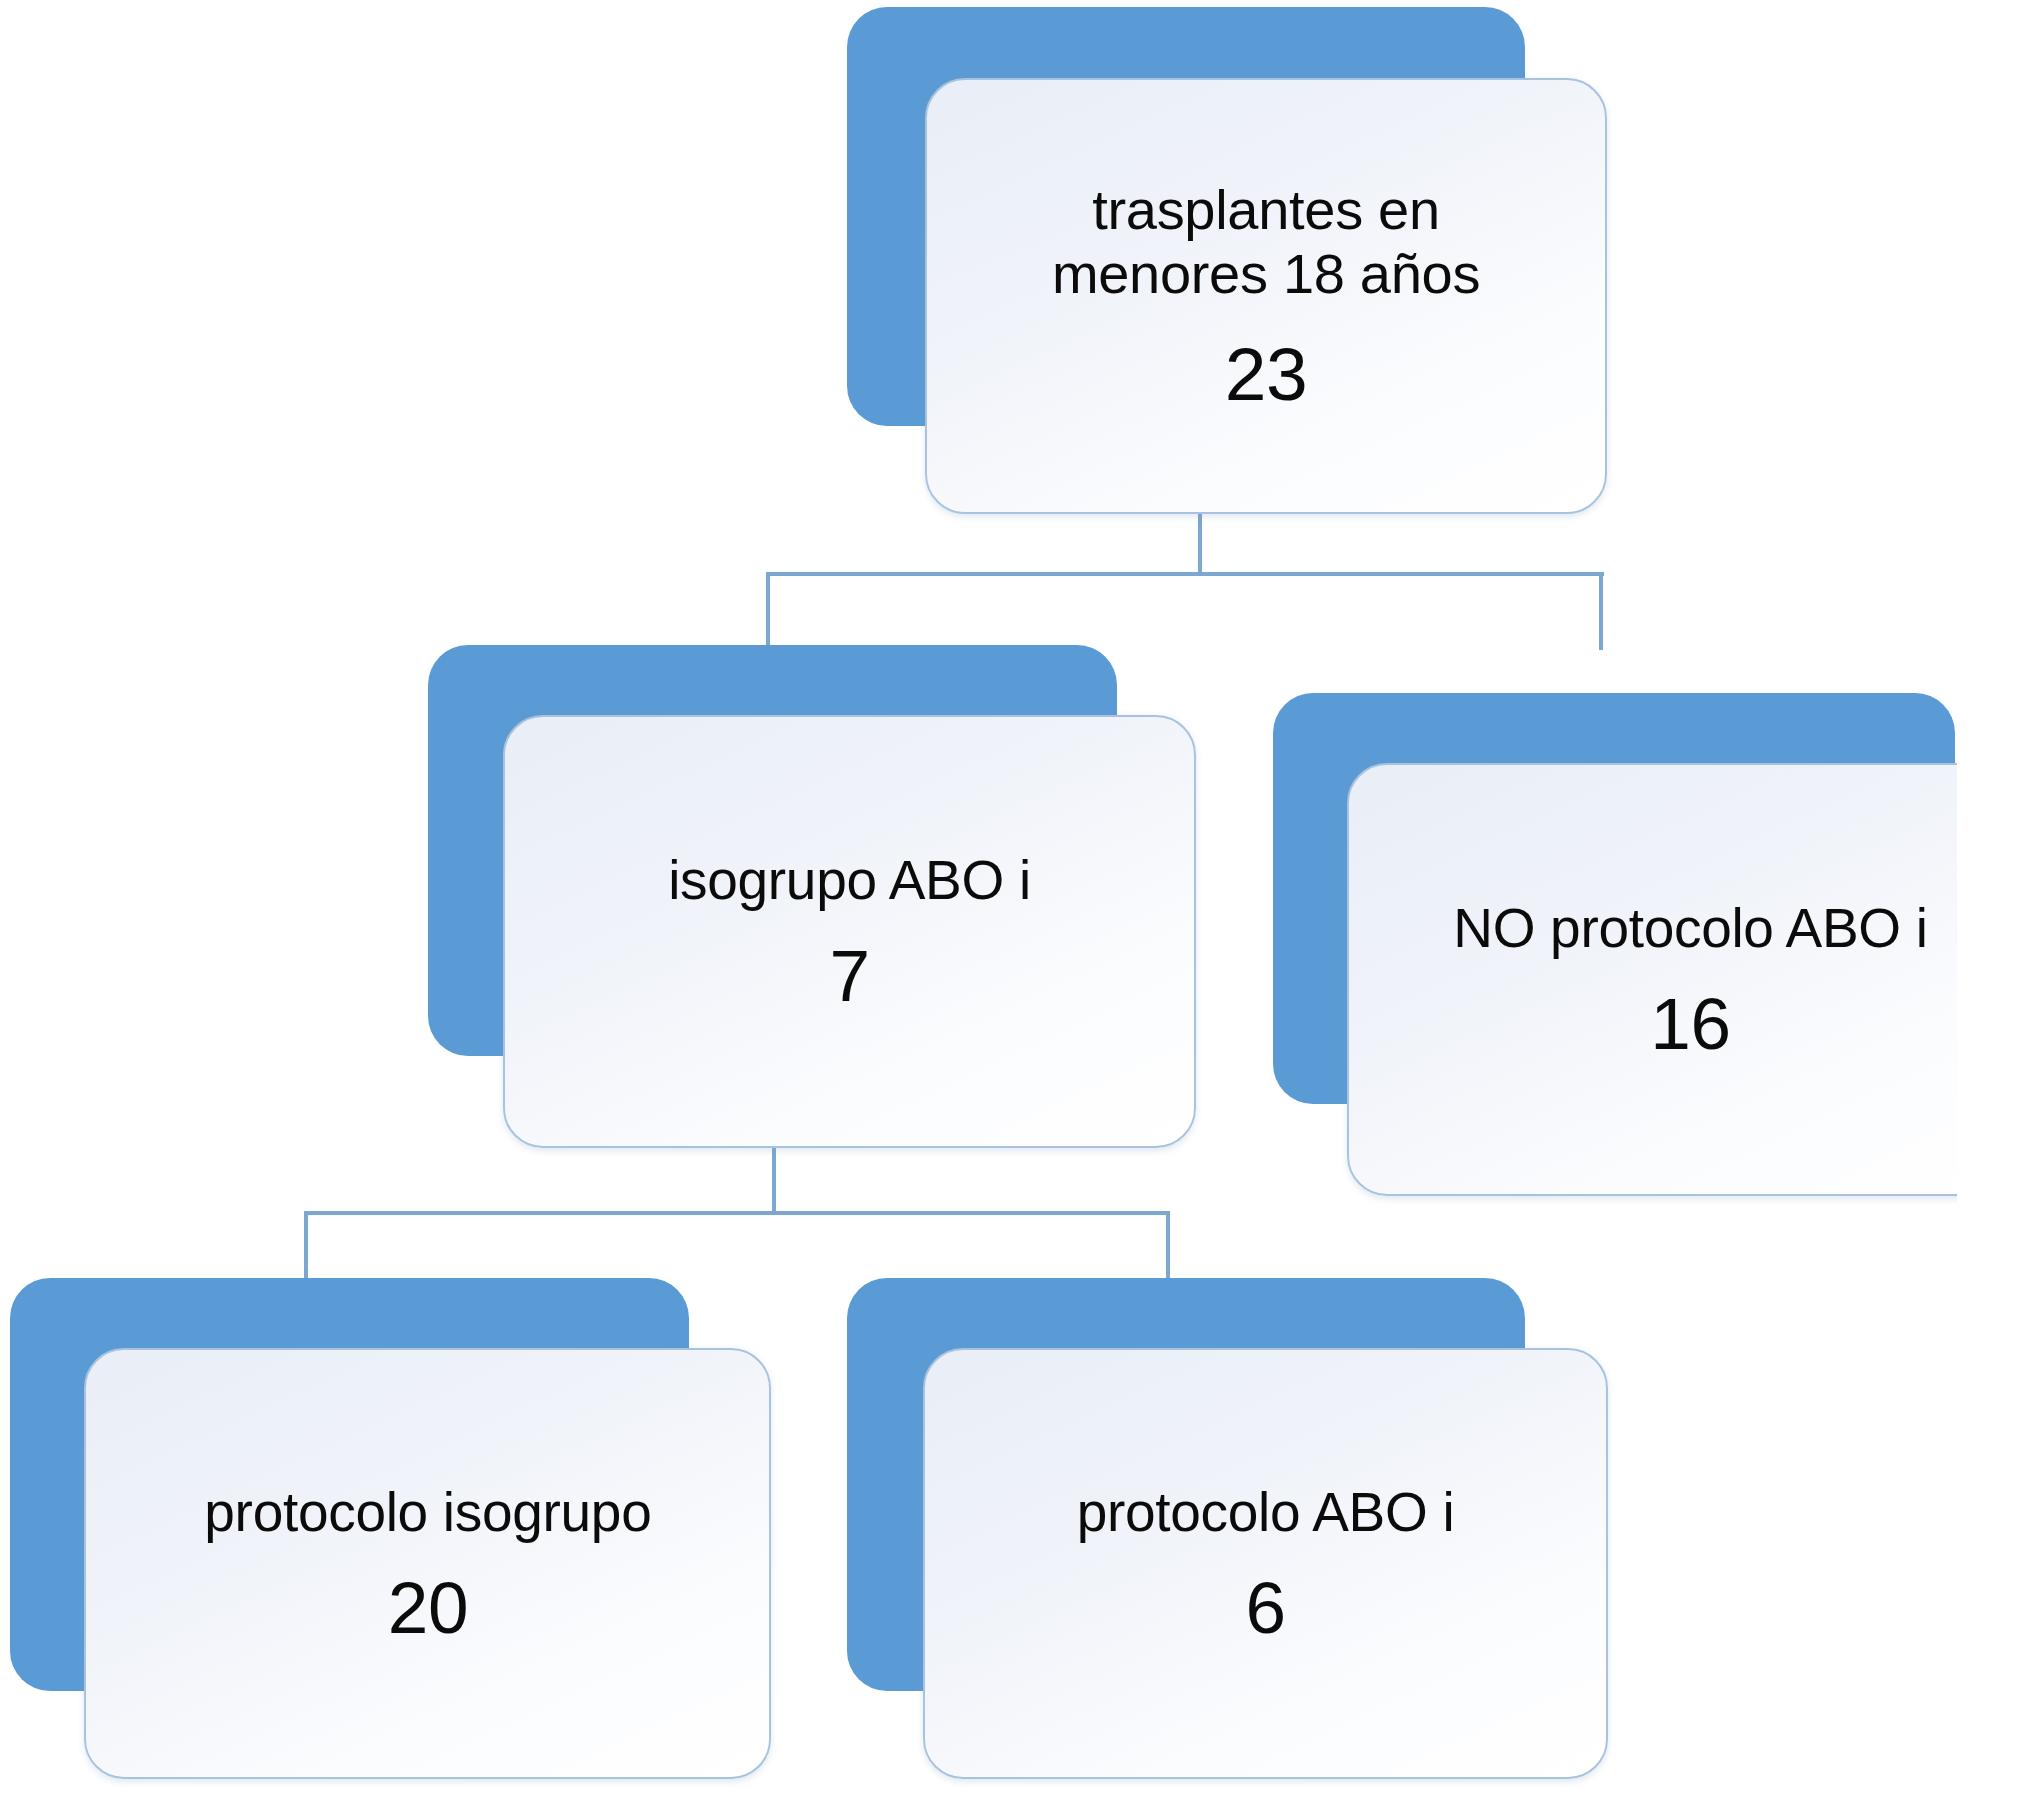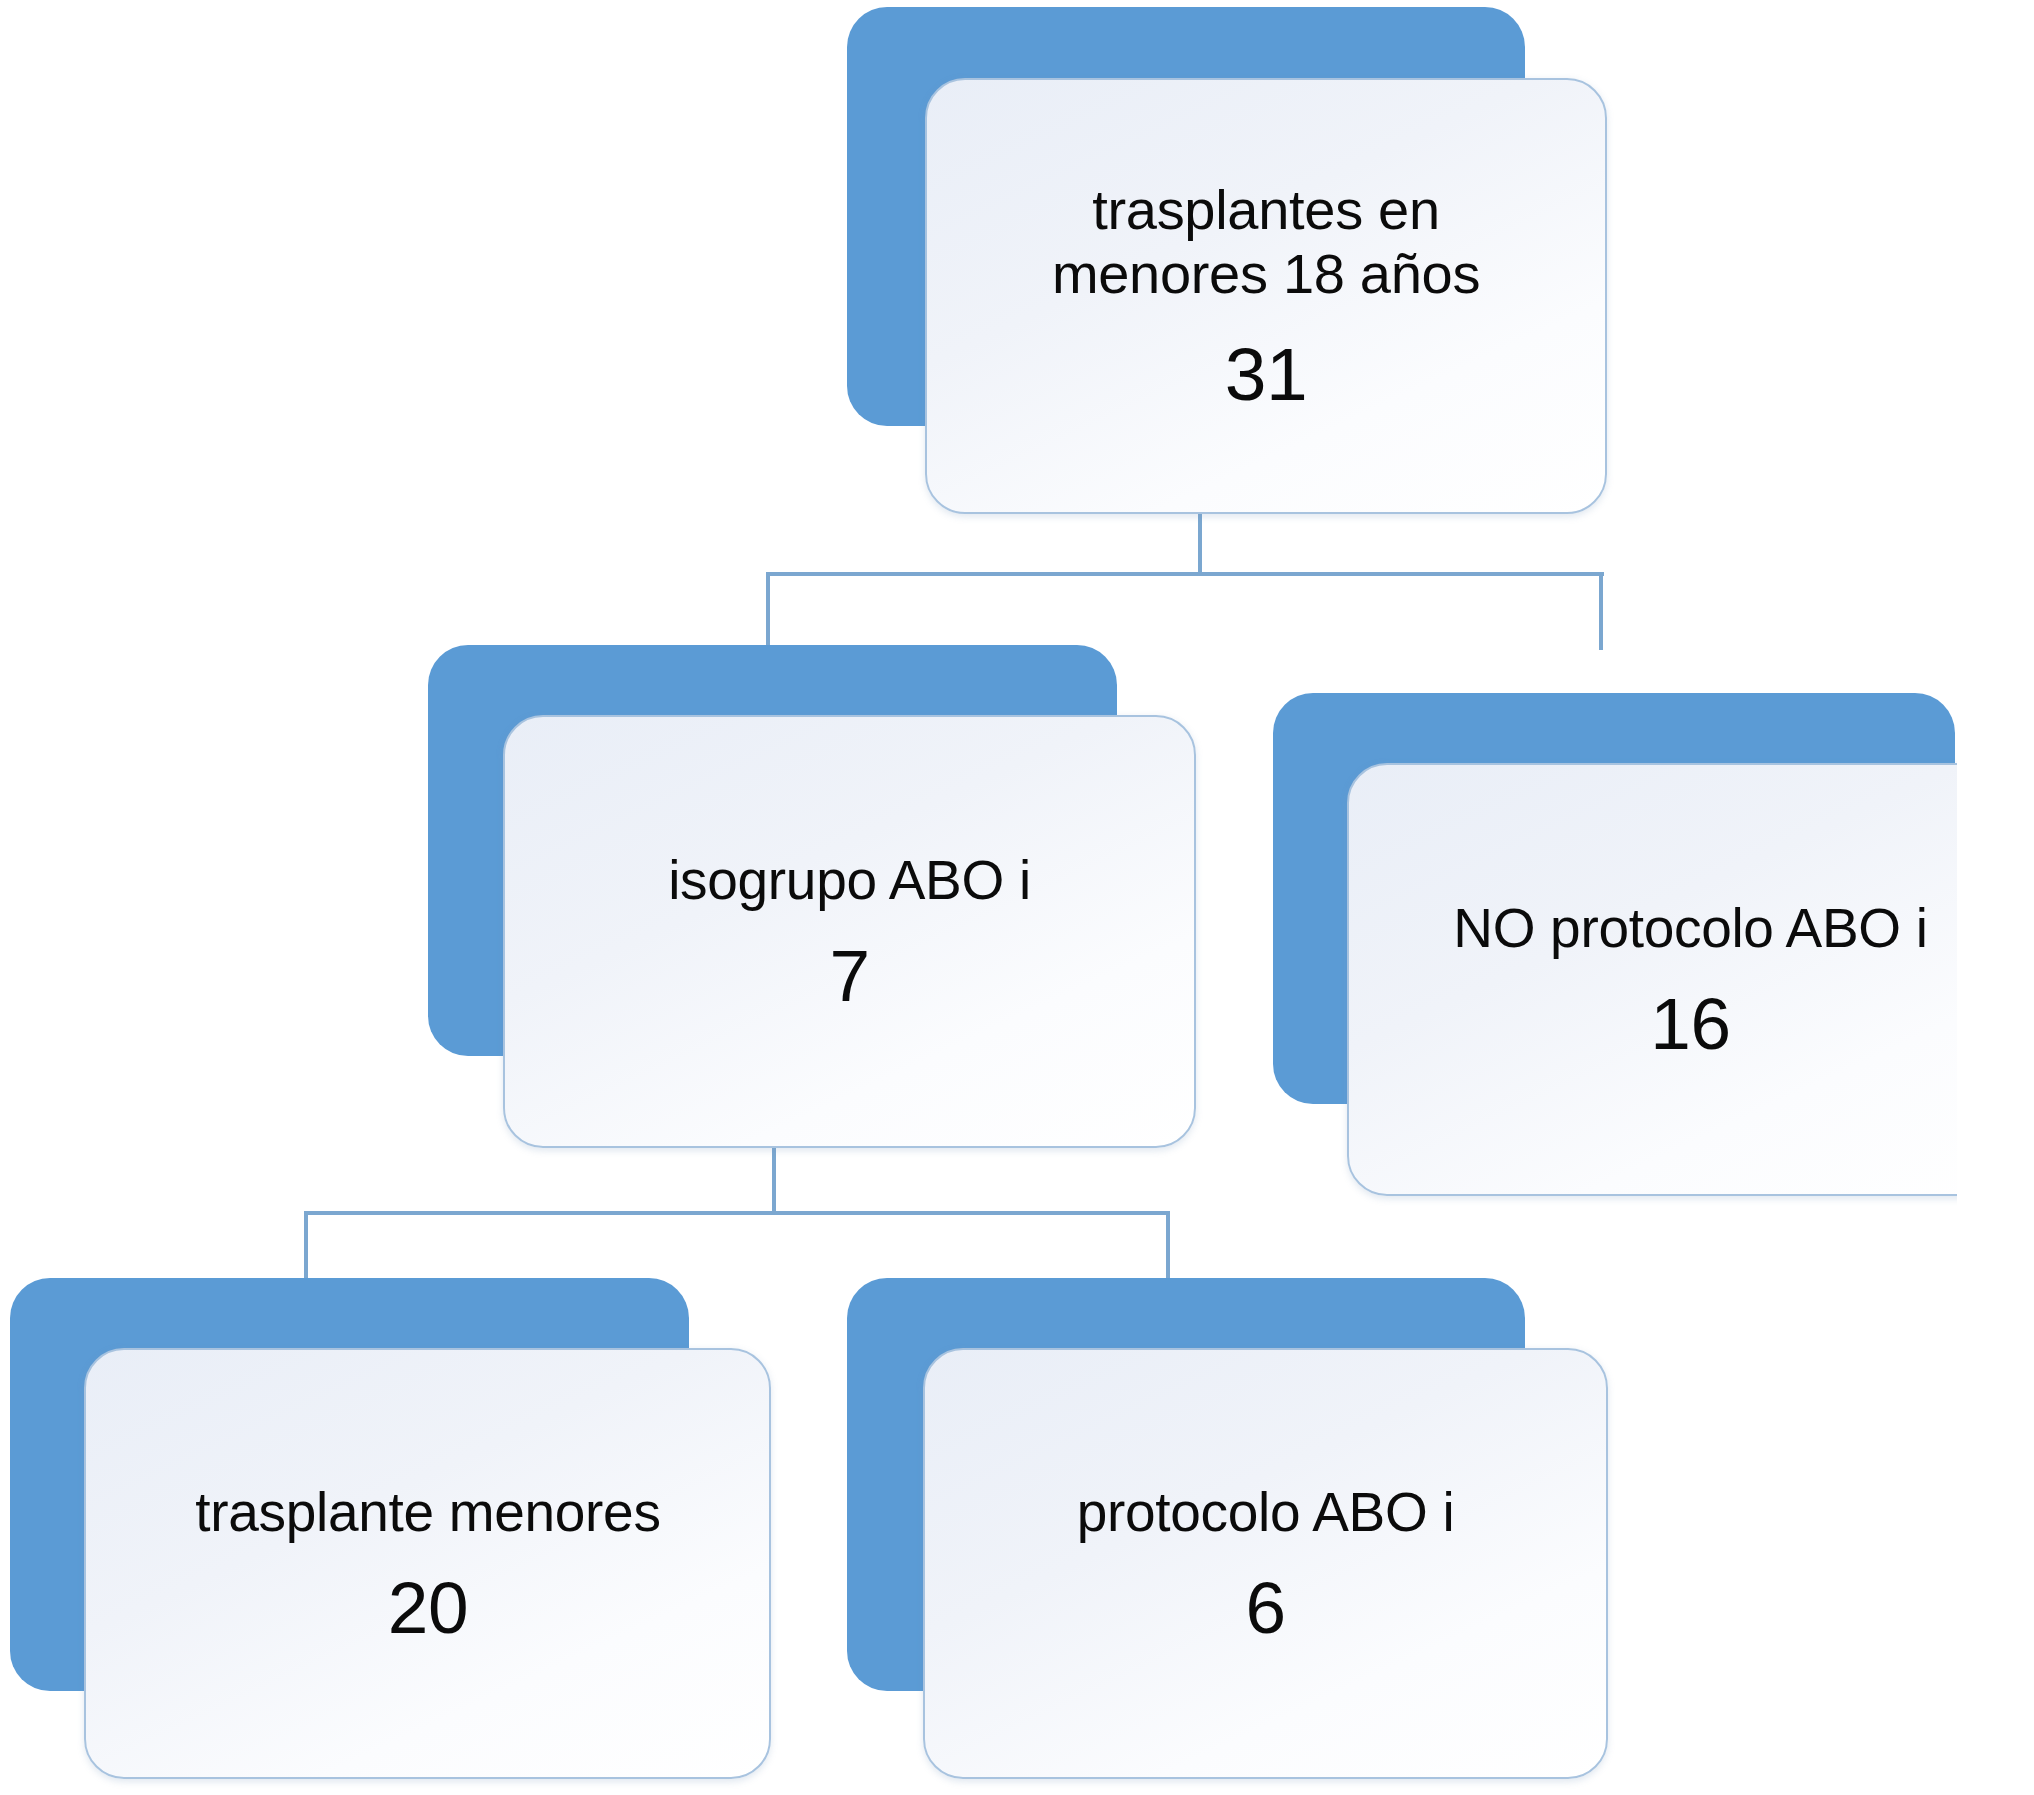--- a/index.html
+++ b/index.html
@@ -120,21 +120,21 @@
   <div class="conn v" id="conn-b-stem"></div>
   <div class="conn h" id="conn-b-bar"></div>
   <div class="conn v" id="conn-b-left"></div>
   <div class="conn v" id="conn-b-right"></div>
 
   <div class="node" id="node-root">
     <div class="card-back"></div>
     <div class="card-front">
       <div class="node-label">trasplantes en
 menores 18 años</div>
-      <div class="node-value">31</div>
+      <div class="node-value">23</div>
     </div>
   </div>
 
   <div class="node" id="node-proto">
     <div class="card-back"></div>
     <div class="card-front">
       <div class="node-label">isogrupo ABO i</div>
       <div class="node-value">7</div>
     </div>
   </div>
@@ -143,21 +143,21 @@
     <div class="card-back"></div>
     <div class="card-front">
       <div class="node-label">NO protocolo ABO i</div>
       <div class="node-value">16</div>
     </div>
   </div>
 
   <div class="node" id="node-iso">
     <div class="card-back"></div>
     <div class="card-front">
-      <div class="node-label">trasplante menores</div>
+      <div class="node-label">protocolo isogrupo</div>
       <div class="node-value">20</div>
     </div>
   </div>
 
   <div class="node" id="node-abo">
     <div class="card-back"></div>
     <div class="card-front">
       <div class="node-label">protocolo ABO i</div>
       <div class="node-value">6</div>
     </div>

